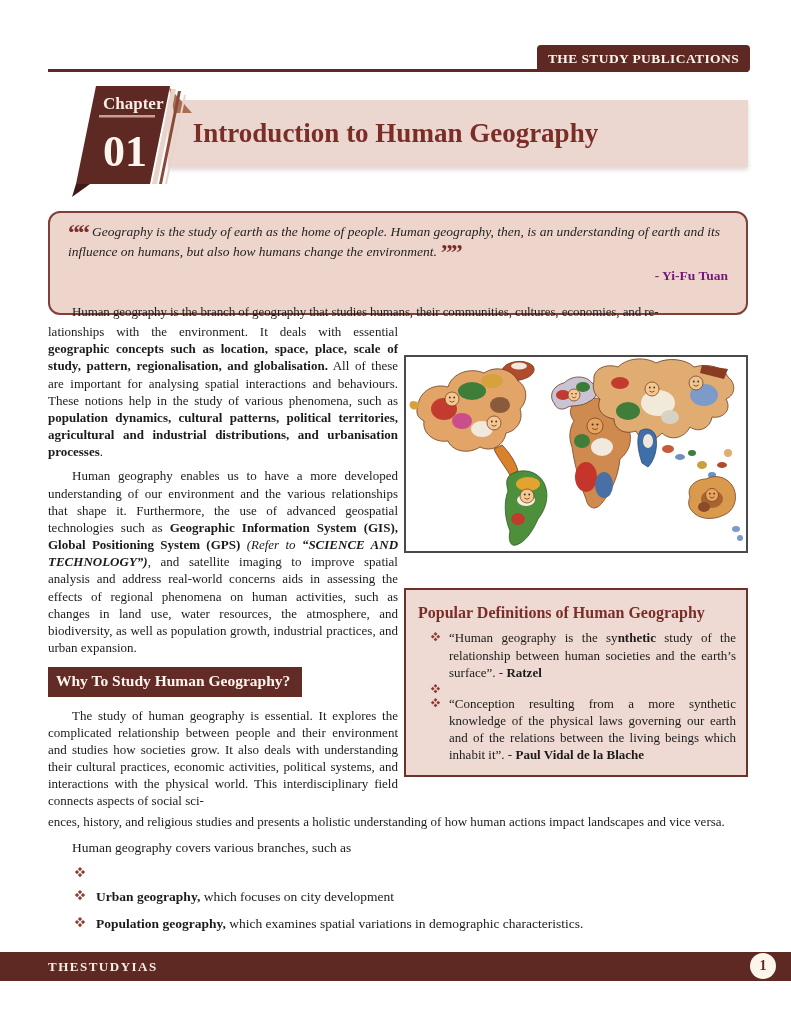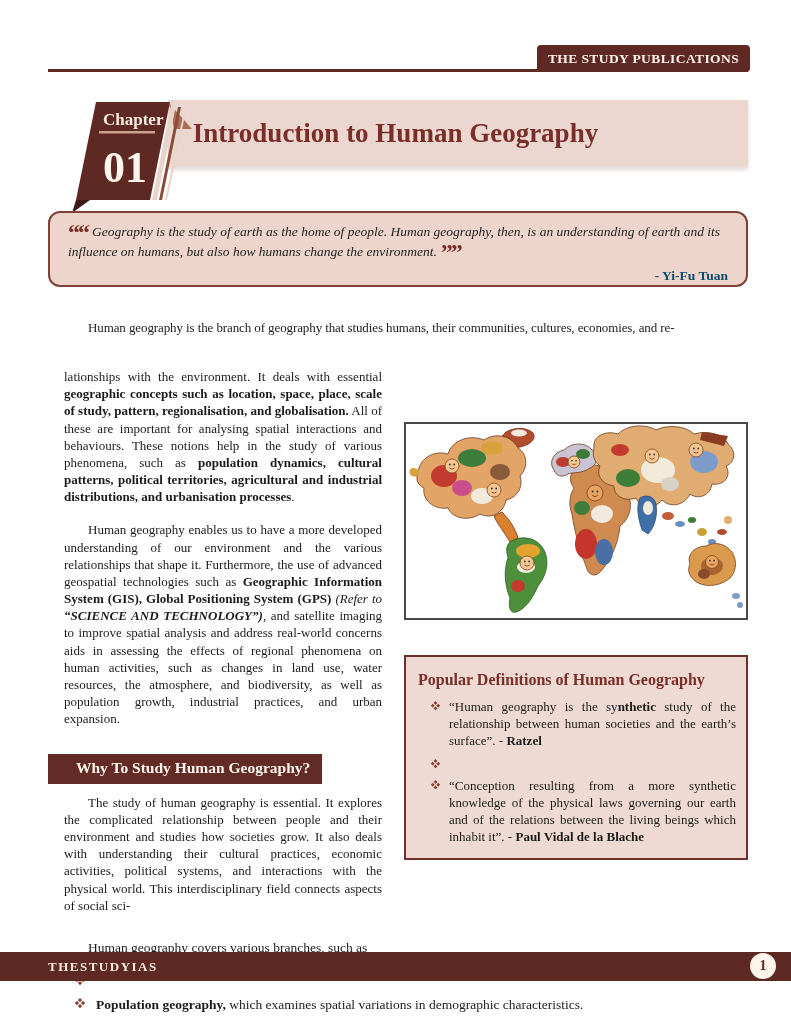--- a/index.html
+++ b/index.html
@@ -12,50 +12,50 @@
              color:#fdf6ee;font-weight:bold;font-size:13.5px;letter-spacing:.4px;display:flex;
              align-items:center;justify-content:center;border-radius:4px;}
   .head-rule{position:absolute;left:48px;top:69px;width:700px;height:3px;background:var(--maroon);}
 
   
   .chapter-wrap{position:absolute;left:0;top:83px;width:791px;height:115px;}
   .title-band{position:absolute;left:168px;top:17px;width:580px;height:67px;background:var(--band-pink);
               box-shadow:0 3px 4px rgba(90,40,35,.18);}
   .chapter-title{position:absolute;left:0;right:0;top:17px;height:67px;line-height:67px;text-align:center;
                  font-size:27px;font-weight:bold;color:var(--title-red);}
-  .emblem{position:absolute;left:70px;top:16px;width:132px;height:115px;}
-
-  
-  .quote-box{position:absolute;left:48px;top:211px;width:700px;height:76px;box-sizing:border-box;
+  .emblem{position:absolute;left:70px;top:0px;width:132px;height:115px;}
+
+  
+  .quote-box{position:absolute;left:48px;top:211px;width:700px;height:104px;box-sizing:border-box;
              background:var(--quote-bg);border:2px solid var(--quote-border);border-radius:12px;
              padding:9px 18px 0 18px;}
   .quote-text{font-style:italic;font-size:13.5px;line-height:1.45;text-align:left;color:#222;}
   .qmark{font-style:normal;font-weight:bold;color:var(--title-red);font-size:24px;line-height:0;
          vertical-align:-4px;letter-spacing:-2px;margin-right:4px;}
   .qmark.close{margin-left:4px;margin-right:0;}
-  .quote-author{text-align:right;font-weight:bold;font-size:13.5px;margin-top:7px;color:#0c4a6e;}
+  .quote-author{text-align:right;font-weight:bold;font-size:13.5px;margin-top:7px;color:#701a75;}
 
   
   .main{position:absolute;left:48px;top:303px;width:700px;font-size:13px;line-height:1.32;}
   .line1{white-space:nowrap;overflow:hidden;text-indent:24px;letter-spacing:-0.1px;}
   .cols{display:flex;gap:6px;margin-top:3px;align-items:center;}
   .col-left{width:350px;}
   .col-right{width:344px;}
-  .para{text-align:justify;margin:16px;}
+  .para{text-align:justify;margin:0;}
   .para.ind{text-indent:24px;margin-top:7px;}
   .why-box{display:inline-block;background:var(--heading-box);color:#fdf6ee;font-weight:bold;
-           font-size:15.5px;padding:4px 12px 5px 28px;margin:11px 0 3px 0;}
+           font-size:15.5px;padding:4px 12px 5px 8px;margin:11px 0 3px 0;}
 
   .figure{box-sizing:border-box;width:344px;height:198px;border:2px solid #4a4a4a;background:#fff;}
   .figure svg{display:block;width:100%;height:100%;}
 
   .defs-box{box-sizing:border-box;margin-top:35px;width:344px;background:var(--defs-bg);
             border:2px solid var(--defs-border);padding:12px 10px 12px 10px;}
   .defs-head{font-size:16px;font-weight:bold;color:var(--title-red);margin:0 0 6px 2px;}
-  .blt{display:flex;margin-top:7px;}
+  .blt{display:flex;}
   .blt .dmark{flex:0 0 11px;margin:3px 8px 0 14px;}
   .blt .btext{flex:1;text-align:justify;}
   .dmark svg{display:block;}
 
   .cont{text-align:justify;margin-top:3px;}
   .branches-intro{text-indent:24px;margin-top:9px;font-size:13.5px;}
   .branch{display:flex;margin-top:9px;font-size:13.5px;}
   .branch .dmark{flex:0 0 12px;margin:2px 10px 0 26px;}
 
   
@@ -241,44 +241,45 @@
                 <svg width="11" height="11" viewBox="0 0 12 12">
                   <path fill="#8F3B31" d="M6 0l2.1 2.1L6 4.2 3.9 2.1Z M0.9 5.1 3 3 5.1 5.1 3 7.2Z M6.9 5.1 9 3l2.1 2.1L9 7.2Z M3.9 8.1 6 6l2.1 2.1L6 10.2Z"></path>
                 </svg>
               </span>
             <span class="btext"><span>“Conception resulting from a more synthetic knowledge of the physical laws governing our earth and of the relations between the living beings which inhabit it”. - </span><span class="b">Paul Vidal de la Blache</span></span>
           </div>
         </div>
       </div>
     </div>
 
+    <p class="para cont">ences, history, and religious studies and presents a holistic understanding of how human actions impact landscapes and vice versa.</p>
     <p class="para branches-intro">Human geography covers various branches, such as</p>
 
     <div class="branch">
       <span class="dmark">
           <svg width="12" height="12" viewBox="0 0 12 12">
             <path fill="#8F3B31" d="M6 0l2.1 2.1L6 4.2 3.9 2.1Z M0.9 5.1 3 3 5.1 5.1 3 7.2Z M6.9 5.1 9 3l2.1 2.1L9 7.2Z M3.9 8.1 6 6l2.1 2.1L6 10.2Z"></path>
           </svg>
         </span>
     </div>
     <div class="branch">
       <span class="dmark">
           <svg width="12" height="12" viewBox="0 0 12 12">
             <path fill="#8F3B31" d="M6 0l2.1 2.1L6 4.2 3.9 2.1Z M0.9 5.1 3 3 5.1 5.1 3 7.2Z M6.9 5.1 9 3l2.1 2.1L9 7.2Z M3.9 8.1 6 6l2.1 2.1L6 10.2Z"></path>
           </svg>
         </span>
-      <span class="btext"><span class="b">Population geography,</span><span> which examines spatial variations in demographic characteristics.</span></span>
+      <span class="btext"><span class="b">Urban geography,</span><span> which focuses on city development</span></span>
     </div>
     <div class="branch">
       <span class="dmark">
           <svg width="12" height="12" viewBox="0 0 12 12">
             <path fill="#8F3B31" d="M6 0l2.1 2.1L6 4.2 3.9 2.1Z M0.9 5.1 3 3 5.1 5.1 3 7.2Z M6.9 5.1 9 3l2.1 2.1L9 7.2Z M3.9 8.1 6 6l2.1 2.1L6 10.2Z"></path>
           </svg>
         </span>
-      <span class="btext"><span class="b">Urban geography,</span><span> which focuses on city development</span></span>
+      <span class="btext"><span class="b">Population geography,</span><span> which examines spatial variations in demographic characteristics.</span></span>
     </div>
   </div>
 
   <div class="footer">
     <div class="footer-brand">THESTUDYIAS</div>
     <div class="page-circle">1</div>
   </div>
 
 </div>
 

